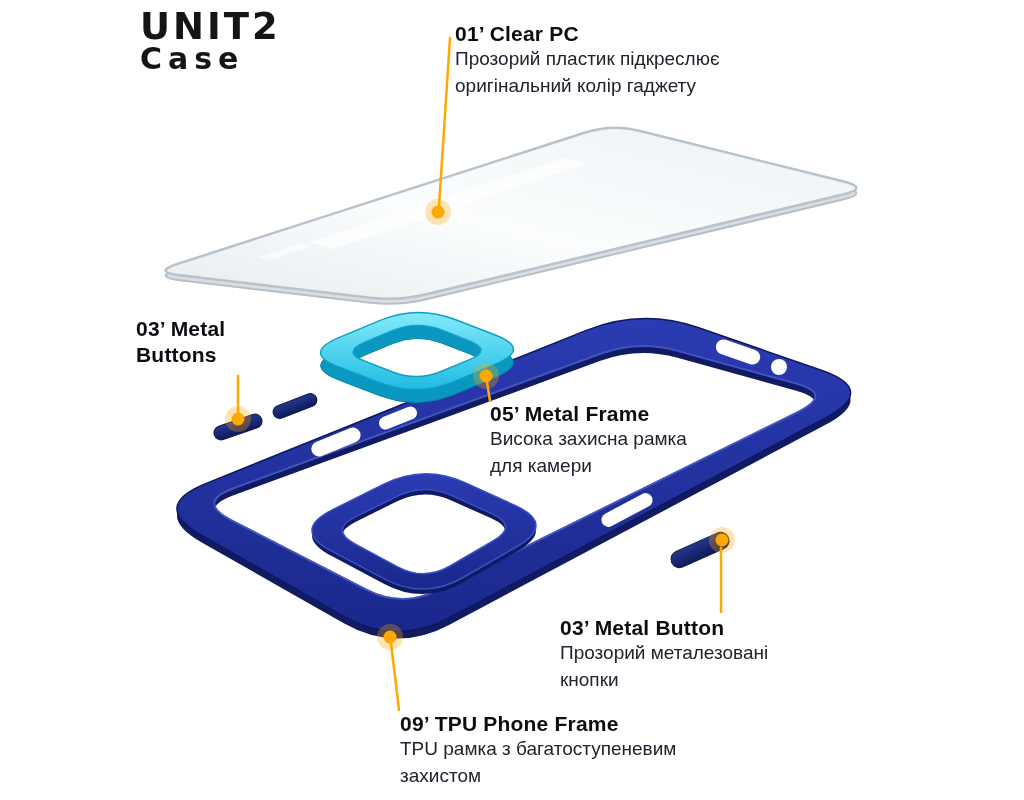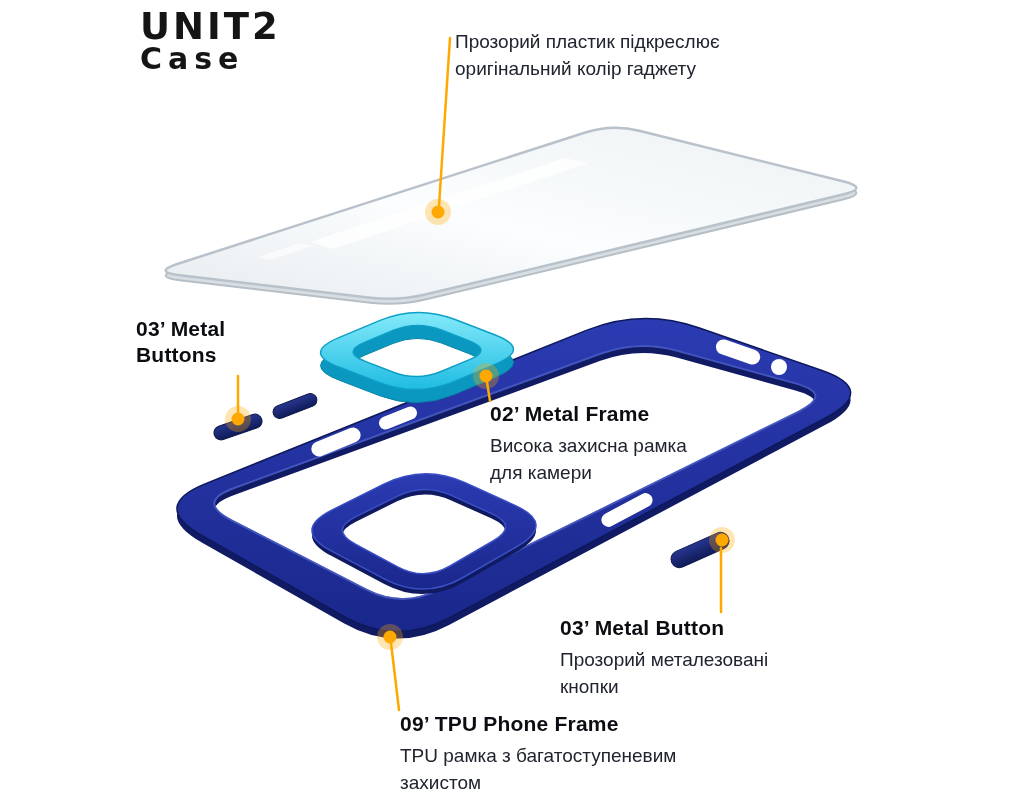--- a/index.html
+++ b/index.html
@@ -10,21 +10,21 @@
 
   .logo { position:absolute; left:140px; top:8px; color:#151515; }
   .logo-l1 { font-family:"DejaVu Sans", sans-serif; font-weight:bold;
              font-size:37px; letter-spacing:3px; line-height:1.0; }
   .logo-l2 { font-family:"DejaVu Sans", sans-serif; font-weight:bold;
              font-size:30px; letter-spacing:6px; line-height:0.95; }
 
   .callout { position:absolute; }
   .c-title { font-size:21px; font-weight:bold; color:#0b0d12; white-space:nowrap; letter-spacing:.2px; }
   .c-title.wrap { white-space:normal; line-height:1.25; }
-  .c-desc { margin-top:7px; font-size:19px; line-height:1.42; color:#20242e; }
+  .c-desc { font-size:19px; line-height:1.42; color:#20242e; }
 </style>
 </head>
 <body>
 
 <div class="stage">
 
   <svg class="illustration" width="1024" height="800" viewBox="0 0 1024 800">
     <defs>
       <linearGradient id="gSheet" x1="0" y1="1" x2="1" y2="0">
         <stop offset="0" stop-color="#e7ecef"></stop>
@@ -109,29 +109,30 @@
       <circle cx="390" cy="637" r="6.5" fill="#FFA800"></circle>
     </g>
   </svg>
 
   <div class="logo">
     <div class="logo-l1">UNIT2</div>
     <div class="logo-l2">Case</div>
   </div>
 
   <div class="callout" style="left:455px; top:22px; width:320px">
+    <div class="c-title">01’ Clear PC</div>
     <div class="c-desc">Прозорий пластик підкреслює оригінальний колір гаджету</div>
   </div>
 
   <div class="callout" style="left:136px; top:316px; width:110px">
     <div class="c-title wrap">03’ Metal Buttons</div>
   </div>
 
   <div class="callout" style="left:490px; top:402px; width:205px">
-    <div class="c-title">02’ Metal Frame</div>
+    <div class="c-title">05’ Metal Frame</div>
     <div class="c-desc">Висока захисна рамка для камери</div>
   </div>
 
   <div class="callout" style="left:560px; top:616px; width:225px">
     <div class="c-title">03’ Metal Button</div>
     <div class="c-desc">Прозорий металезовані кнопки</div>
   </div>
 
   <div class="callout" style="left:400px; top:712px; width:300px">
     <div class="c-title">09’ TPU Phone Frame</div>

